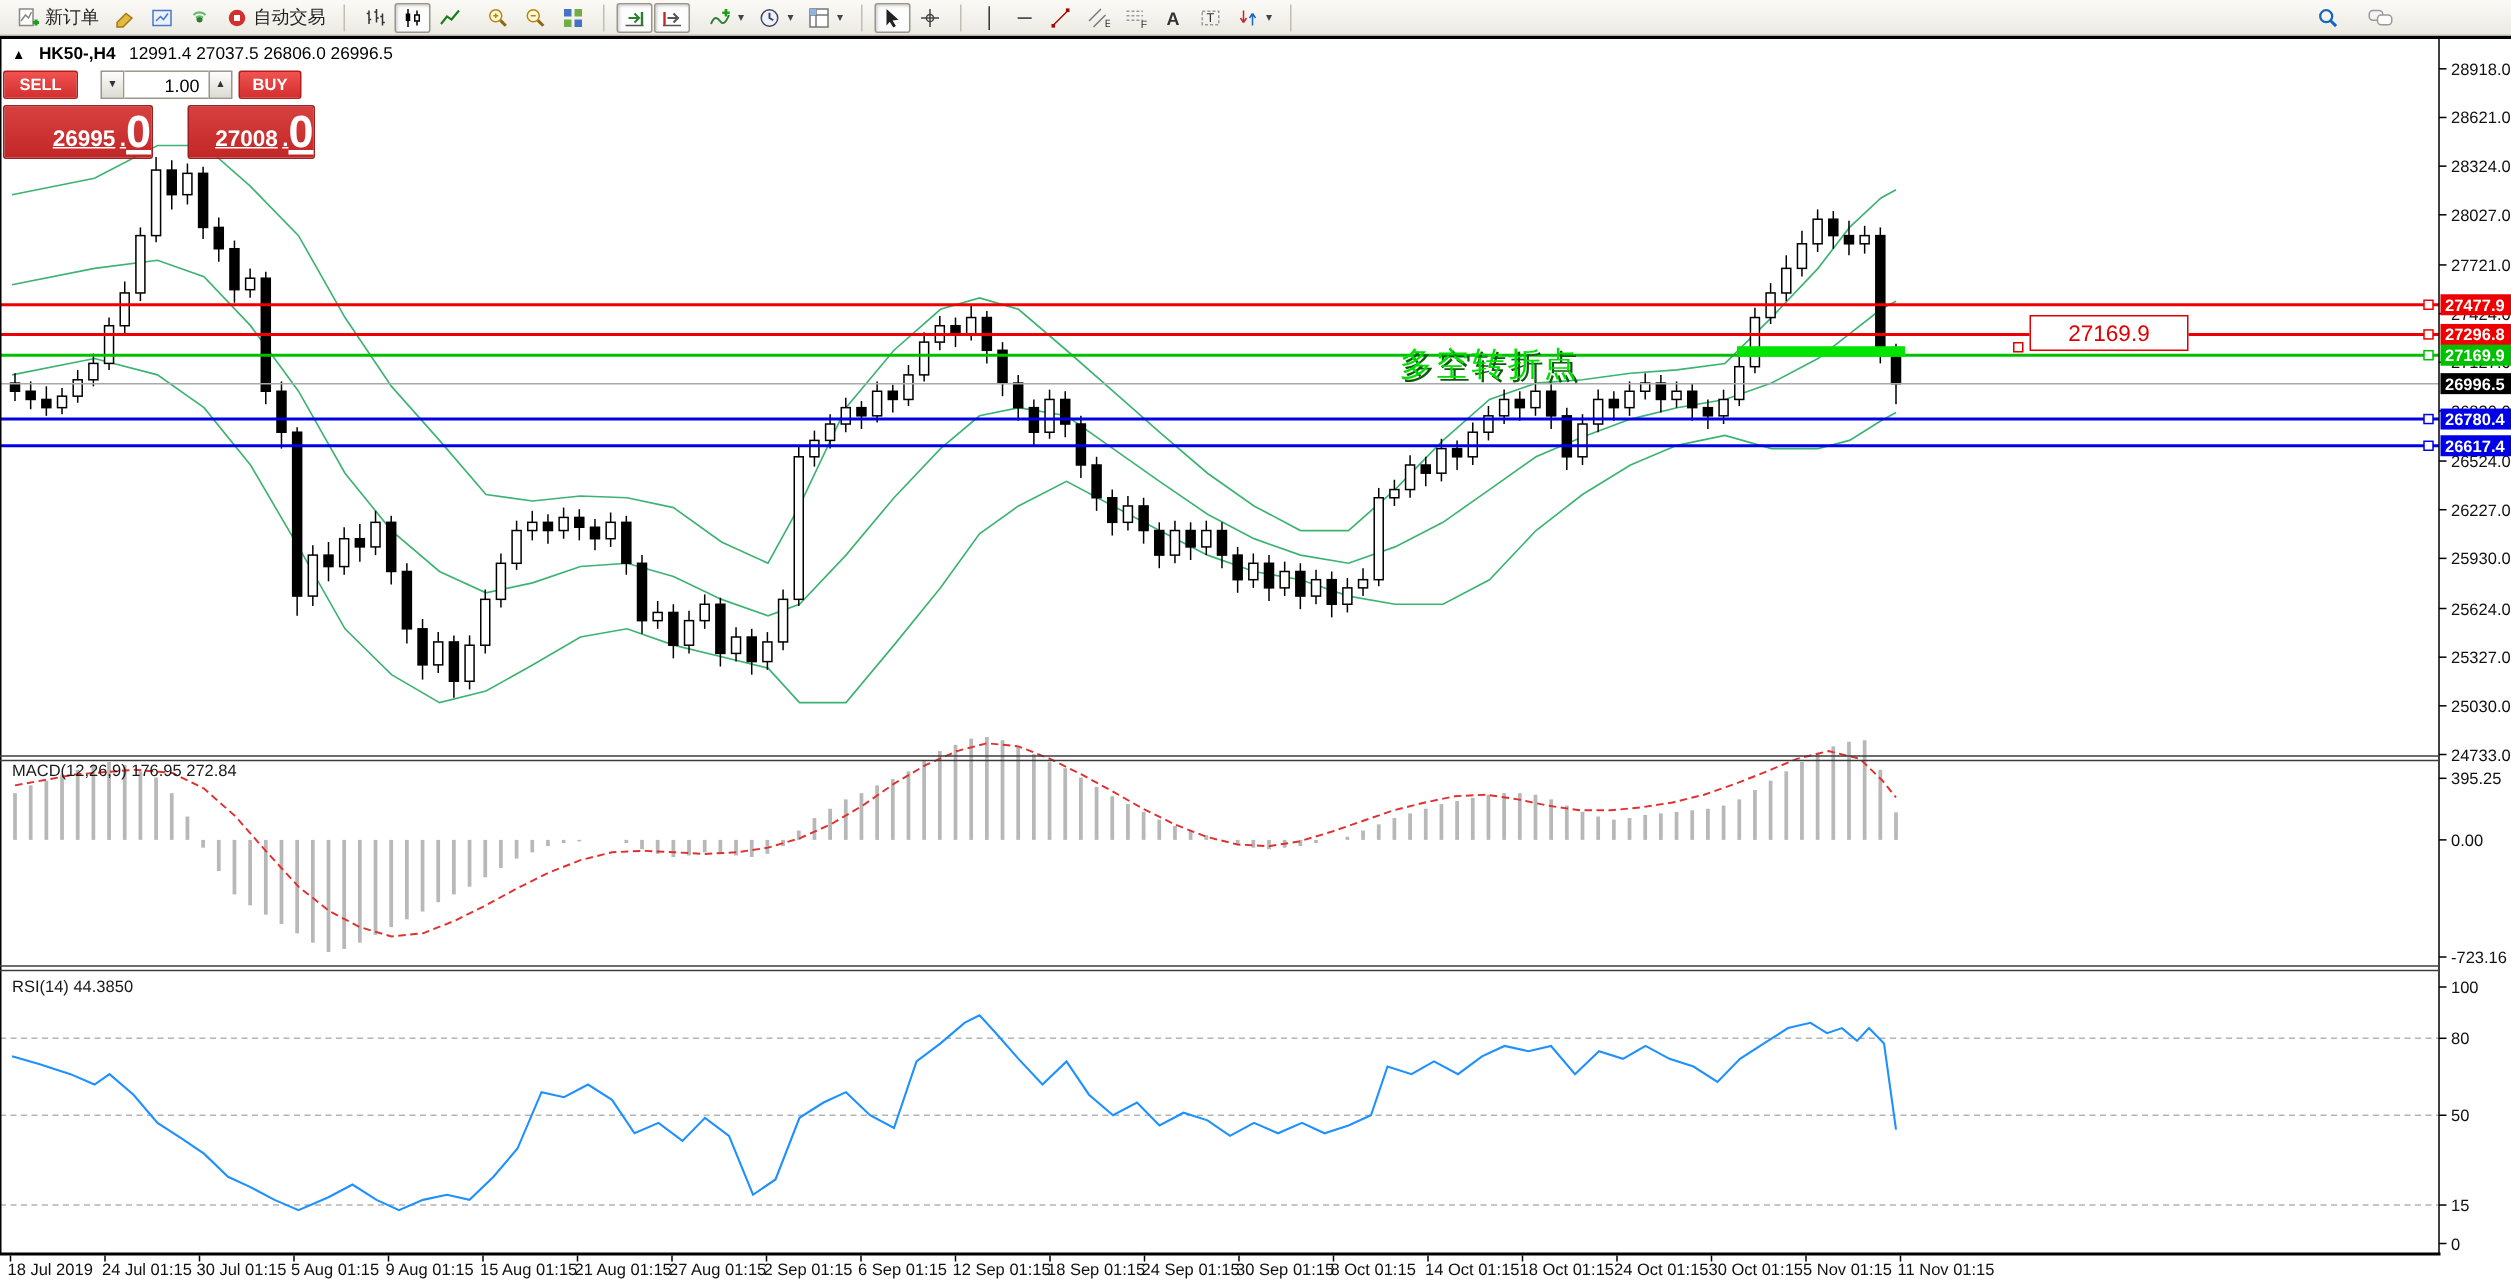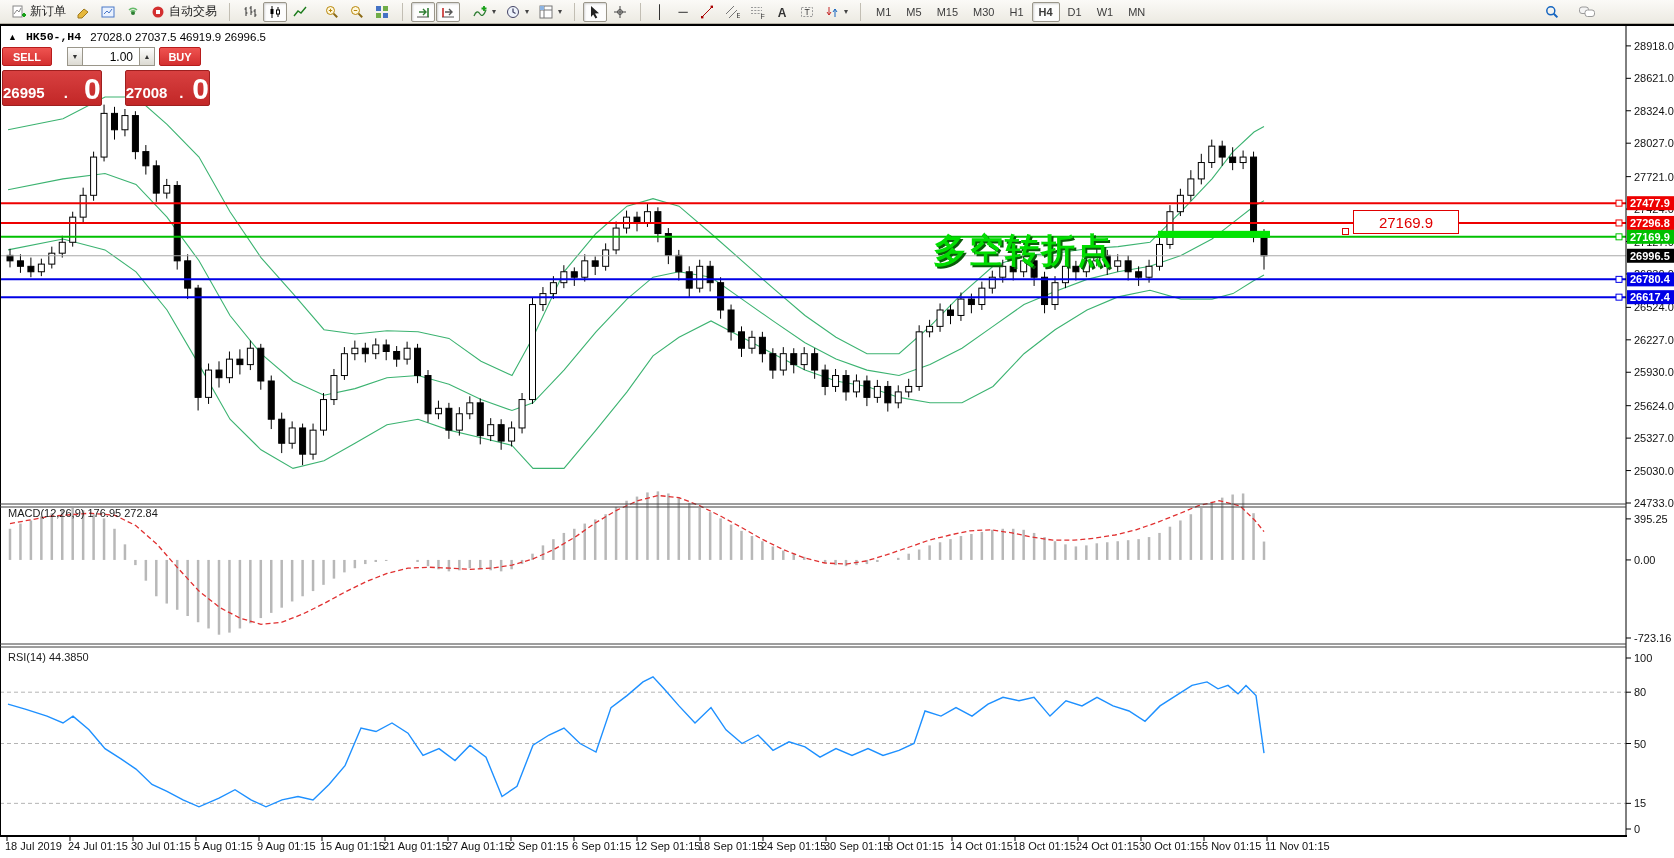--- a/index.html
+++ b/index.html
@@ -29,27 +29,27 @@
   .btn-sell,.btn-buy{background:linear-gradient(#ef5350,#d32f2f);color:#fff;font-size:11px;font-weight:bold;
         display:flex;align-items:center;justify-content:center;border:1px solid #b71c1c;border-radius:2px;}
   .btn-sell{width:48px;margin-right:15px;}
   .btn-buy{width:40px;margin-left:4px;}
   .spin-btn{width:14px;background:linear-gradient(#fdfdfd,#dcdad2);border:1px solid #9a968a;font-size:7px;color:#333;
         display:flex;align-items:center;justify-content:center;}
   .lot-box{width:56px;background:#fff;border-top:1px solid #9a968a;border-bottom:1px solid #9a968a;border-left:none;border-right:none;
         font-size:12px;color:#000;text-align:right;padding:0 6px;box-sizing:border-box;outline:none;}
   .tp-row2{display:flex;margin-top:4px;gap:4px;}
   .price-box{background:linear-gradient(#d84040,#c22727);border:1px solid #9e1f1f;color:#fff;height:33px;display:flex;
-        align-items:flex-end;justify-content:space-between;border-radius:2px;padding-bottom:1px;}
+        align-items:flex-end;justify-content:flex-end;border-radius:2px;padding-bottom:1px;text-decoration:underline;}
   .pb-sell{width:108px;}
   .pb-buy{width:92px;margin-left:19px;}
   .price-box .int{font-size:15px;font-weight:bold;line-height:1.45;}
   .price-box .dot{font-size:15px;font-weight:bold;line-height:1.45;margin-left:3px;}
   .price-box .big{font-size:30px;font-weight:bold;line-height:1;}
-  .turning{position:absolute;left:933px;top:228px;z-index:4;font-size:34px;font-weight:bold;color:#00dd00;
+  .turning{position:absolute;left:933px;top:228px;z-index:4;font-size:22px;font-weight:normal;color:#00dd00;
         text-shadow:2px 2px 0 #0a5c0a;letter-spacing:2px;}
   .callout{position:absolute;left:1353px;top:210px;width:104px;height:22px;z-index:5;background:#fff;border:1.5px solid #e00000;
         display:flex;align-items:center;justify-content:center;font-size:15px;color:#e00000;}
   .callout .hand{position:absolute;left:-12px;top:17px;width:5px;height:5px;background:#fff;border:1px solid #e00000;}
 </style>
 </head>
 <body>
 
 <div class="app">
 
@@ -229,31 +229,20 @@
         </button>
       <button class="tb-btn">
           <svg width="16" height="16" viewBox="0 0 16 16">
             <path d="M5 3v8M5 11l-2-3M5 11l2-3" fill="none" stroke="#c62828"></path>
             <path d="M11 13V5M11 5l-2 3M11 5l2 3" fill="none" stroke="#1565c0"></path>
           </svg>
           <span class="caret">▾</span>
         </button>
     </div>
     <div class="tb-sep"></div>
-    <div class="tb-group" id="tf-group">
-        <button class="tf-btn">M1</button>
-        <button class="tf-btn">M5</button>
-        <button class="tf-btn">M15</button>
-        <button class="tf-btn">M30</button>
-        <button class="tf-btn">H1</button>
-        <button class="tf-btn active">H4</button>
-        <button class="tf-btn">D1</button>
-        <button class="tf-btn">W1</button>
-        <button class="tf-btn">MN</button>
-      </div>
     <div class="tb-right">
       <button class="tb-btn">
           <svg width="16" height="16" viewBox="0 0 16 16">
             <circle cx="6.8" cy="6.8" r="4" fill="none" stroke="#1565c0" stroke-width="1.5"></circle>
             <line x1="9.8" y1="9.8" x2="13.4" y2="13.4" stroke="#1565c0" stroke-width="2"></line>
           </svg>
         </button>
       <button class="tb-btn">
           <svg width="18" height="16" viewBox="0 0 18 16">
             <rect x="1.5" y="3" width="9" height="6.5" rx="2.5" fill="#f4f4f4" stroke="#9a9a9a"></rect>
@@ -770,22 +759,22 @@
         <text x="1139" y="850" font-size="11" fill="#111">30 Oct 01:15</text>
         <line x1="1204" y1="837" x2="1204" y2="841" stroke="#000"></line>
         <text x="1202" y="850" font-size="11" fill="#111">5 Nov 01:15</text>
         <line x1="1267" y1="837" x2="1267" y2="841" stroke="#000"></line>
         <text x="1265" y="850" font-size="11" fill="#111">11 Nov 01:15</text>
       </g>
     </svg>
 
   <div class="symbol-line">
     <span class="tri">▲</span>
-    <span style="font-weight:bold;font-family:Liberation Mono, monospace;">HK50-,H4</span>
-    <span>27028.0 27037.5 46919.9 26996.5</span>
+    <span style="font-weight:bold;">HK50-,H4</span>
+    <span>12991.4 27037.5 26806.0 26996.5</span>
   </div>
 
   <div class="trade-panel">
     <div class="tp-row1">
       <div class="btn-sell">SELL</div>
       <div class="spin-btn">▼</div>
       <input class="lot-box" value="1.00" style="">
       <div class="spin-btn">▲</div>
       <div class="btn-buy">BUY</div>
     </div>

